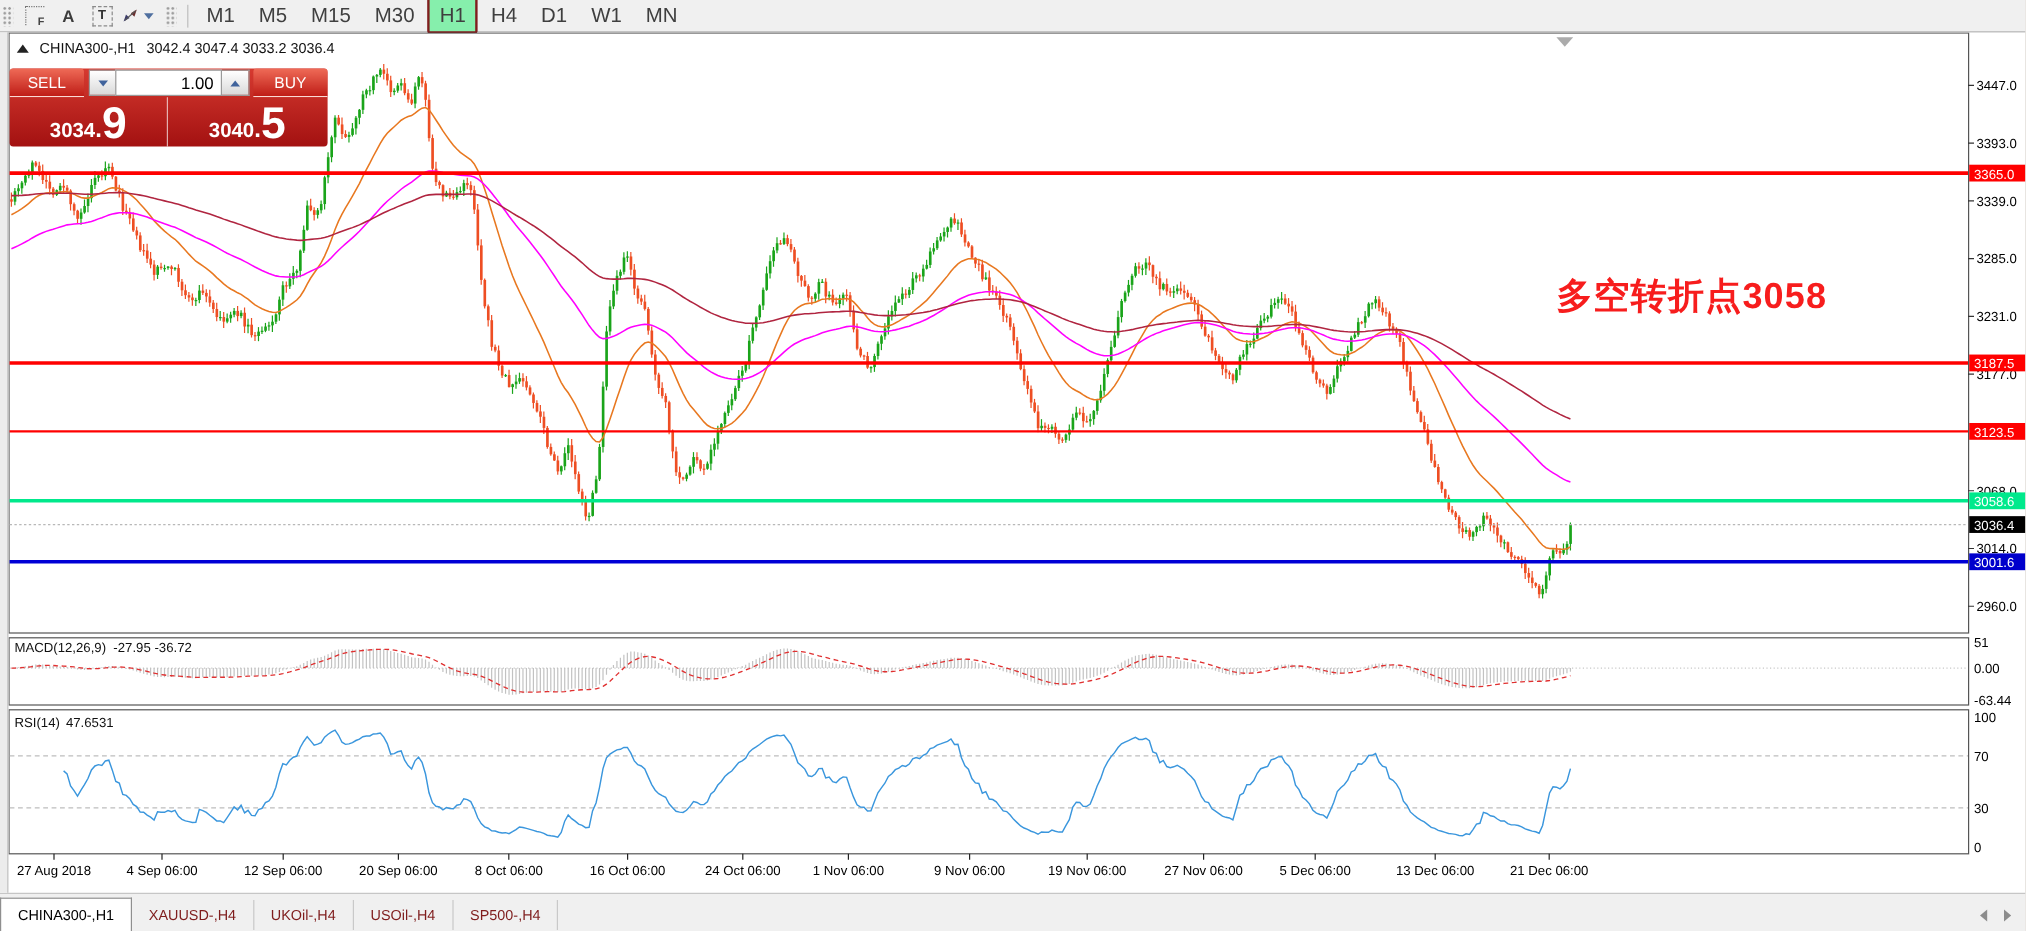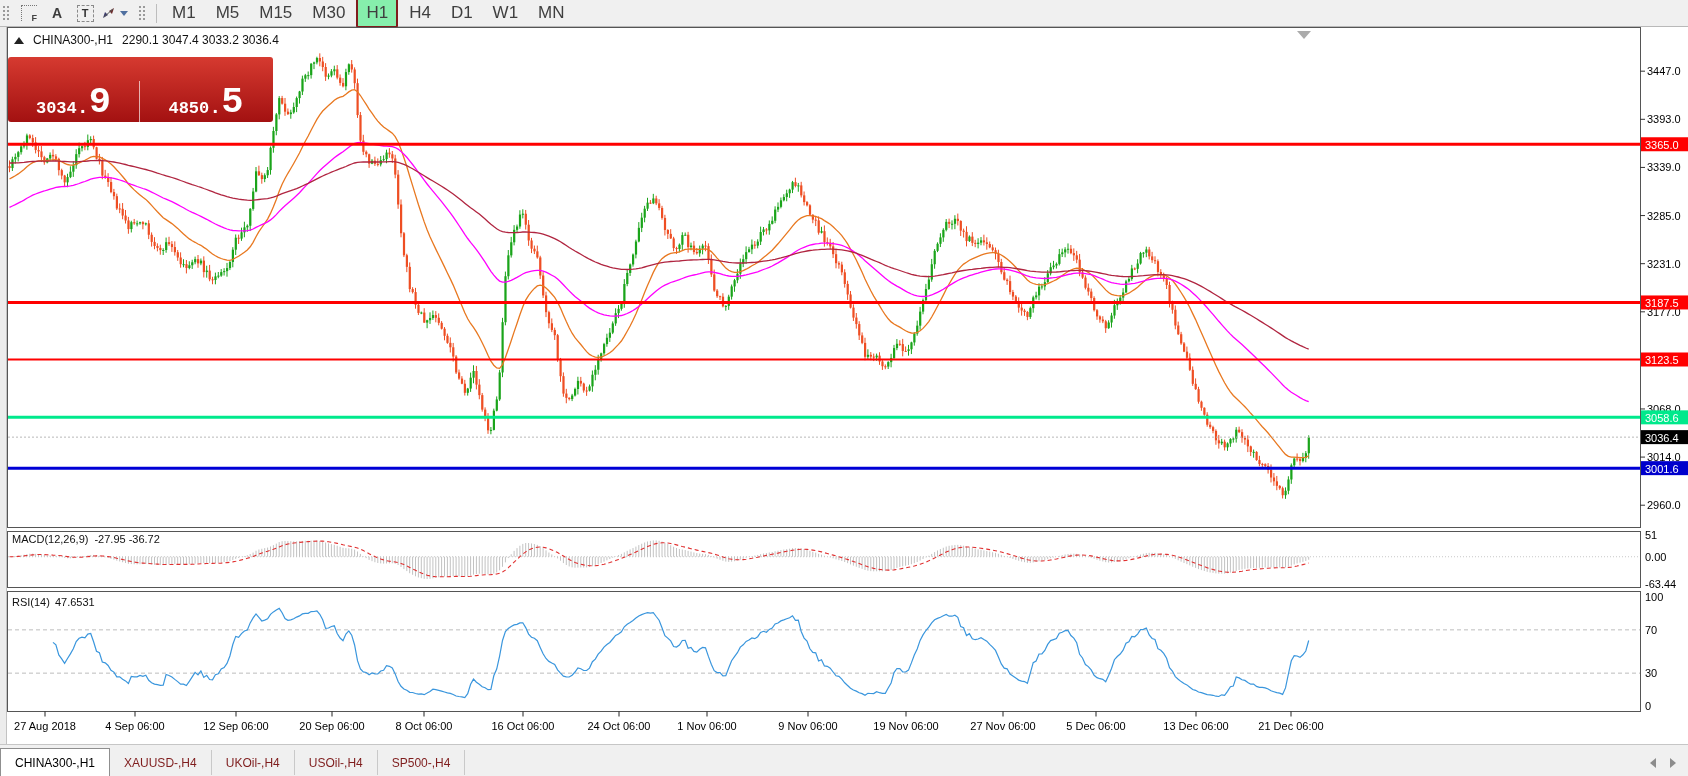--- a/index.html
+++ b/index.html
@@ -36,21 +36,21 @@
   #buy-btn{left:203px;width:62px;}
   .spin-btn{position:absolute;top:1px;height:22px;width:23px;background:linear-gradient(#ffffff,#d9d9d9);
             border:1px solid #9a9a9a;box-sizing:border-box;display:flex;align-items:center;justify-content:center;cursor:pointer;}
   #spin-down{left:66px;}
   #spin-up{left:177px;border-left:none;}
   .caret-b-down{width:0;height:0;border-left:4px solid transparent;border-right:4px solid transparent;border-top:5px solid #40639c;}
   .caret-b-up{width:0;height:0;border-left:4px solid transparent;border-right:4px solid transparent;border-bottom:5px solid #40639c;}
   #volume-input{position:absolute;left:88px;top:1px;width:89px;height:22px;border:1px solid #9a9a9a;
                 box-sizing:border-box;font-size:14px;text-align:right;padding-right:6px;font-family:inherit;}
   #op-prices{position:absolute;left:0;top:24px;width:265px;height:41px;display:flex;}
-  .op-half{width:132px;display:flex;align-items:flex-end;justify-content:center;padding-bottom:3px;box-sizing:border-box;font-family:Liberation Mono, monospace;}
+  .op-half{width:132px;display:flex;align-items:flex-end;justify-content:center;padding-bottom:3px;box-sizing:border-box;}
   .op-half.sell{border-right:1px solid rgba(255,255,255,.65);}
   .p-main{font-size:17px;font-weight:bold;line-height:20px;}
   .p-dot{font-size:20px;font-weight:bold;line-height:22px;}
   .p-pip{font-size:37px;font-weight:bold;line-height:33px;}
   
   #annotation{position:absolute;left:1297px;top:227px;font-size:30px;font-weight:bold;z-index:4;letter-spacing:1px;}
   
   #shift-marker{position:absolute;left:1297px;top:31px;width:0;height:0;z-index:4;
                 border-left:7px solid transparent;border-right:7px solid transparent;border-top:8px solid #ababab;}
   
@@ -1569,38 +1569,50 @@
         <line x1="1196" y1="684.5" x2="1196" y2="689.5" stroke="#222" stroke-width="1"></line>
         <text x="1196" y="702.5" font-size="11" fill="#000" text-anchor="middle">13 Dec 06:00</text>
         <line x1="1291" y1="684.5" x2="1291" y2="689.5" stroke="#222" stroke-width="1"></line>
         <text x="1291" y="702.5" font-size="11" fill="#000" text-anchor="middle">21 Dec 06:00</text>
       </g>
     </svg>
 
   <div id="chart-header">
     <div class="tri-up"></div>
     <span>CHINA300-,H1</span>
-    <span>2290.1 3047.4 3033.2 3036.4</span>
+    <span>3042.4 3047.4 3033.2 3036.4</span>
   </div>
 
   <div id="order-panel">
+    <div id="op-top">
+      <div class="op-btn" id="sell-btn">SELL</div>
+      <div class="spin-btn" id="spin-down">
+          <div class="caret-b-down"></div>
+        </div>
+      <input id="volume-input" value="1.00" style="">
+      <div class="spin-btn" id="spin-up">
+          <div class="caret-b-up"></div>
+        </div>
+      <div class="op-btn" id="buy-btn">BUY</div>
+    </div>
     <div id="op-prices">
       <div class="op-half sell">
         <span class="p-main">3034</span>
           <span class="p-dot">.</span>
           <span class="p-pip">9</span>
       </div>
       <div class="op-half">
-        <span class="p-main">4850</span>
+        <span class="p-main">3040</span>
           <span class="p-dot">.</span>
           <span class="p-pip">5</span>
       </div>
     </div>
   </div>
 
+  <div id="annotation" style="color: rgb(247, 29, 29);">多空转折点3058</div>
 
   <div id="shift-marker" style="left: 1297px;"></div>
 
   <div id="tabbar">
     <div class="tab active">CHINA300-,H1</div>
     <div class="tab">XAUUSD-,H4</div>
     <div class="tab">UKOil-,H4</div>
     <div class="tab">USOil-,H4</div>
     <div class="tab">SP500-,H4</div>
     <div id="tab-scroll">

